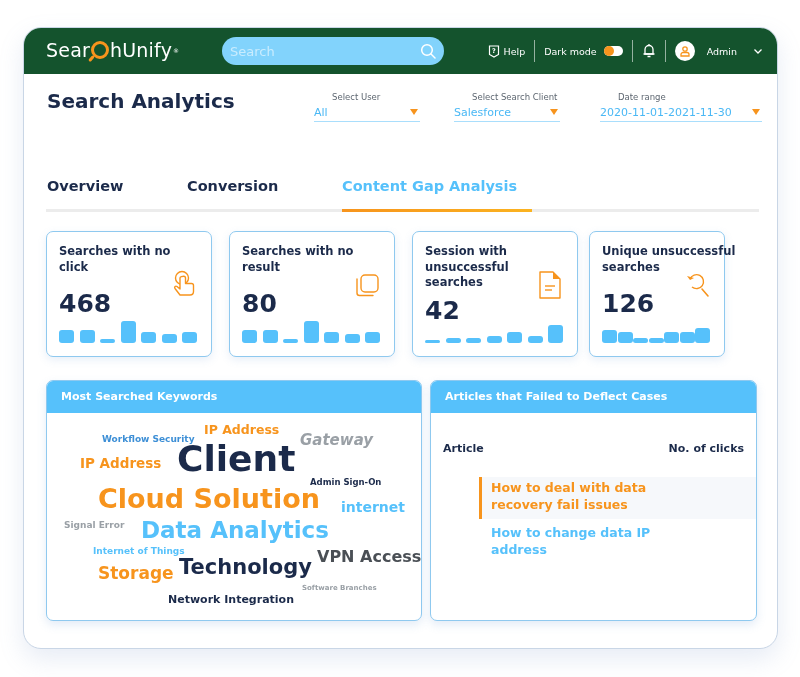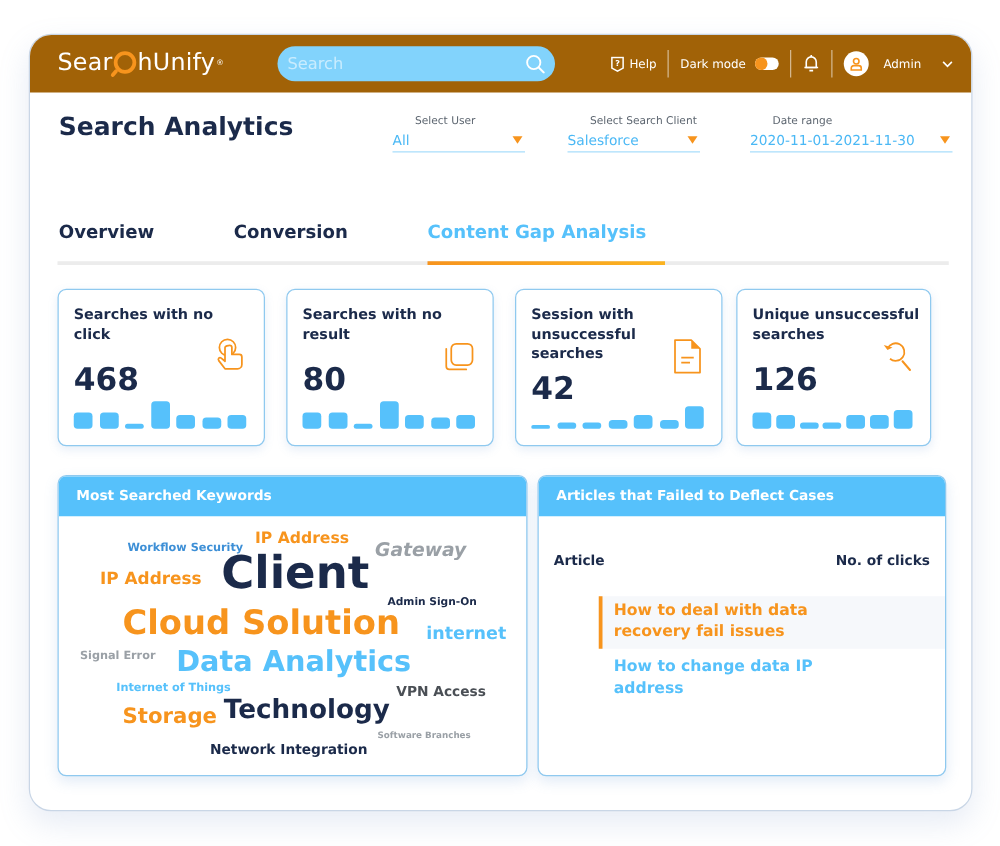--- a/index.html
+++ b/index.html
@@ -6,21 +6,21 @@
   html, body { width: 800px; height: 677px; background: #ffffff; overflow: hidden; }
   body { font-family: "DejaVu Sans", sans-serif; color: #1b2a4a; position: relative; }
 
   .window {
     position: absolute; left: 23px; top: 27px; width: 755px; height: 622px;
     background: #fff; border-radius: 18px; border: 1px solid #c9d6e6;
     box-shadow: 0 10px 24px rgba(120,150,200,0.18); overflow: hidden;
   }
   .topbar {
     position: absolute; left: 0; top: 0; width: 100%; height: 46px;
-    background: #a16207;
+    background: #14532d;
   }
   .logo {
     position: absolute; left: 22px; top: 11px; font-size: 19px; color: #fff;
     letter-spacing: 0.2px; display: flex; align-items: center;
   }
   .logo .c-mark {
     display: inline-block; width: 18px; height: 18px; border: 3px solid #f7941d;
     border-radius: 50%; position: relative; margin: 0 1px;
   }
   .logo .c-mark::after {
@@ -222,21 +222,21 @@
         <div class="bar" style="height: 3px;"></div>
         <div class="bar" style="height: 5px;"></div>
         <div class="bar" style="height: 5px;"></div>
         <div class="bar" style="height: 7px;"></div>
         <div class="bar" style="height: 11px;"></div>
         <div class="bar" style="height: 7px;"></div>
         <div class="bar" style="height: 18px;"></div>
       </div>
   </div>
 
-  <div class="card" style="left:565px; width:156px;">
+  <div class="card" style="left:565px; width:136px;">
     <div class="ctitle" style="width:150px;">Unique unsuccessful searches</div>
     <div class="cvalue">126</div>
     <svg class="cicon" viewBox="0 0 26 30">
       <path d="M6 9a7 7 0 1 1 2 8" fill="none" stroke="#f7941d" stroke-width="1.4"></path>
       <path d="M3 6l3 4 4-2z" fill="#f7941d"></path>
       <line x1="18" y1="19" x2="24" y2="26" stroke="#f7941d" stroke-width="1.6" stroke-linecap="round"></line>
     </svg>
     <div class="bars">
         <div class="bar" style="height: 13px;"></div>
         <div class="bar" style="height: 11px;"></div>
@@ -255,21 +255,21 @@
       <span class="kw" style="left: 157px; top: 9px; font-size: 12.5px; color: rgb(247, 148, 29);">IP Address</span>
       <span class="kw" style="left: 253px; top: 18px; font-size: 15px; color: rgb(154, 160, 166); font-style: italic;">Gateway</span>
       <span class="kw" style="left: 33px; top: 42px; font-size: 13.5px; color: rgb(247, 148, 29);">IP Address</span>
       <span class="kw" style="left: 130px; top: 25px; font-size: 36px; color: rgb(27, 42, 74);">Client</span>
       <span class="kw" style="left: 263px; top: 64px; font-size: 8.5px; color: rgb(27, 42, 74);">Admin Sign-On</span>
       <span class="kw" style="left: 51px; top: 70px; font-size: 27px; color: rgb(247, 148, 29);">Cloud Solution</span>
       <span class="kw" style="left: 294px; top: 86px; font-size: 14px; color: rgb(86, 193, 251);">internet</span>
       <span class="kw" style="left: 17px; top: 107px; font-size: 9px; color: rgb(154, 160, 166);">Signal Error</span>
       <span class="kw" style="left: 94px; top: 104px; font-size: 23px; color: rgb(86, 193, 251);">Data Analytics</span>
       <span class="kw" style="left: 46px; top: 133px; font-size: 9px; color: rgb(86, 193, 251);">Internet of Things</span>
-      <span class="kw" style="left: 270px; top: 134px; font-size: 11px; color: rgb(74, 79, 85);">VPN Access</span>
+      <span class="kw" style="left: 270px; top: 134px; font-size: 16px; color: rgb(74, 79, 85);">VPN Access</span>
       <span class="kw" style="left: 51px; top: 150px; font-size: 17px; color: rgb(247, 148, 29);">Storage</span>
       <span class="kw" style="left: 132px; top: 142px; font-size: 21px; color: rgb(27, 42, 74);">Technology</span>
       <span class="kw" style="left: 255px; top: 171px; font-size: 7px; color: rgb(154, 160, 166);">Software Branches</span>
       <span class="kw" style="left: 121px; top: 180px; font-size: 11px; color: rgb(27, 42, 74);">Network Integration</span>
     </div>
   </div>
 
   <div class="panel" style="left:406px; width:327px;">
     <div class="phead">Articles that Failed to Deflect Cases</div>
     <div class="art-head" style="left:12px;">Article</div>

